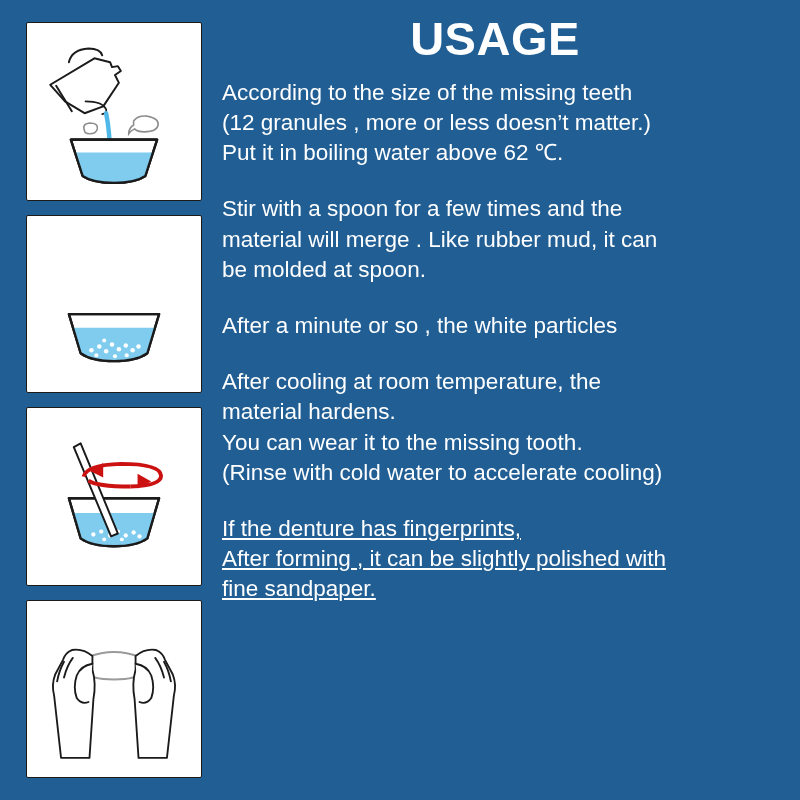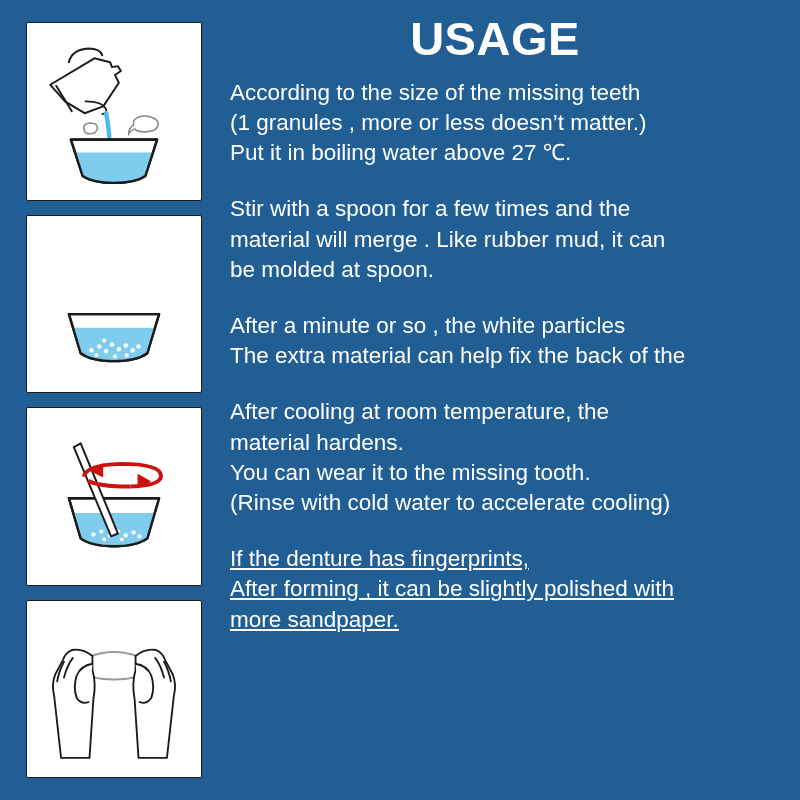--- a/index.html
+++ b/index.html
@@ -61,21 +61,21 @@
     letter-spacing: 0.5px;
     text-align: center;
     line-height: 1.06;
     margin: 0 0 14px 0;
     padding-right: 20px;
   }
   .para {
     color: #ffffff;
     font-size: 22.5px;
     line-height: 30.2px;
-    margin: 0 0 26px 8px;
+    margin: 0 0 26px 0;
     white-space: nowrap;
   }
   .para:last-child { margin-bottom: 0; text-decoration: underline; }
   .line { display: block; }
 </style>
 </head>
 <body>
 
 <div id="page">
 
@@ -185,42 +185,41 @@
     </div>
 
   </div>
 
   <div id="content">
 
     <h1 id="title">USAGE</h1>
 
     <p class="para">
       <span class="line">According to the size of the missing teeth</span>
-      <span class="line">(1 granules , more or less doesn’t matter.)</span>
-      <span class="line">Put it in boiling water above 27 ℃.</span>
+      <span class="line">(12 granules , more or less doesn’t matter.)</span>
+      <span class="line">Put it in boiling water above 62 ℃.</span>
     </p>
 
     <p class="para">
       <span class="line">Stir with a spoon for a few times and the</span>
       <span class="line">material will merge . Like rubber mud, it can</span>
       <span class="line">be molded at spoon.</span>
     </p>
 
     <p class="para">
       <span class="line">After a minute or so , the white particles</span>
-      <span class="line">The extra material can help fix the back of the</span>
     </p>
 
     <p class="para">
       <span class="line">After cooling at room temperature, the</span>
       <span class="line">material hardens.</span>
       <span class="line">You can wear it to the missing tooth.</span>
       <span class="line">(Rinse with cold water to accelerate cooling)</span>
     </p>
 
     <p class="para">
       <span class="line">If the denture has fingerprints,</span>
       <span class="line">After forming , it can be slightly polished with</span>
-      <span class="line">more sandpaper.</span>
+      <span class="line">fine sandpaper.</span>
     </p>
 
   </div>
 </div>
 
 </body></html>

